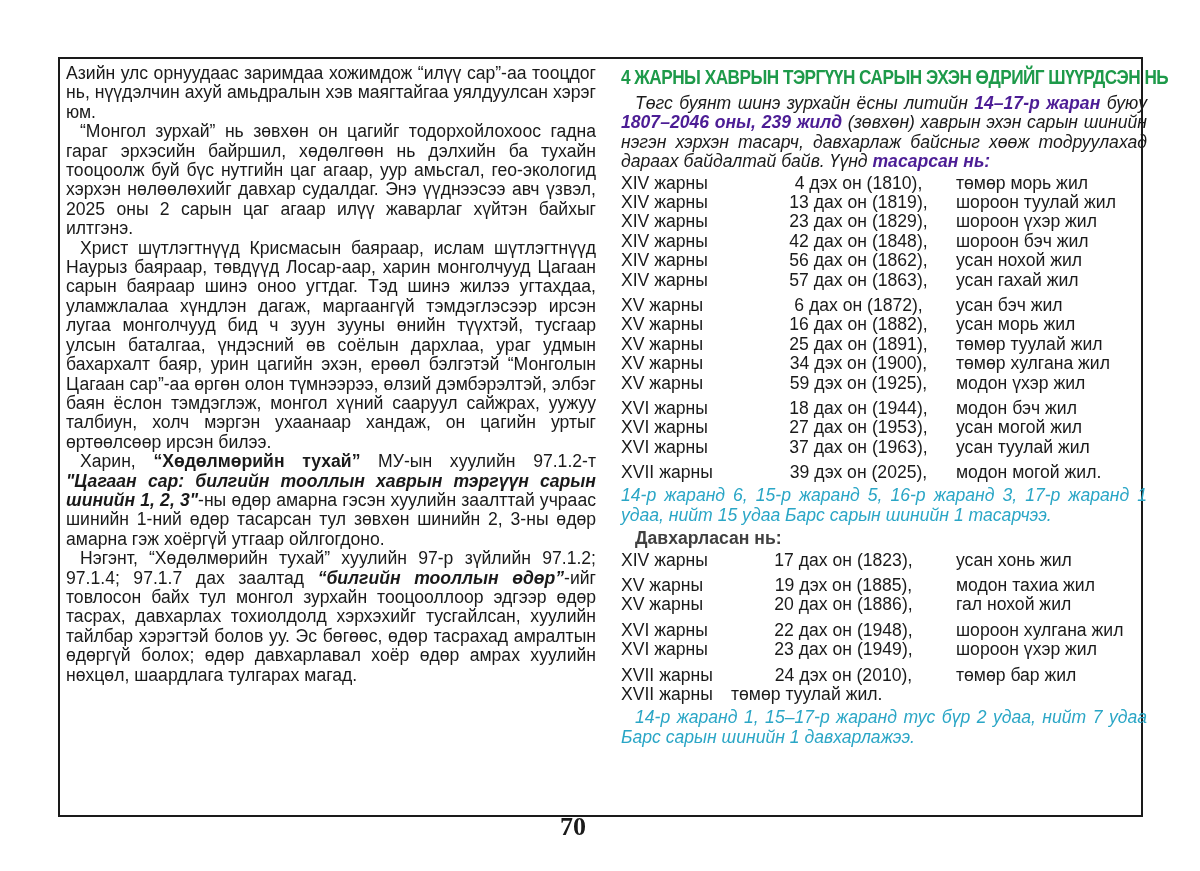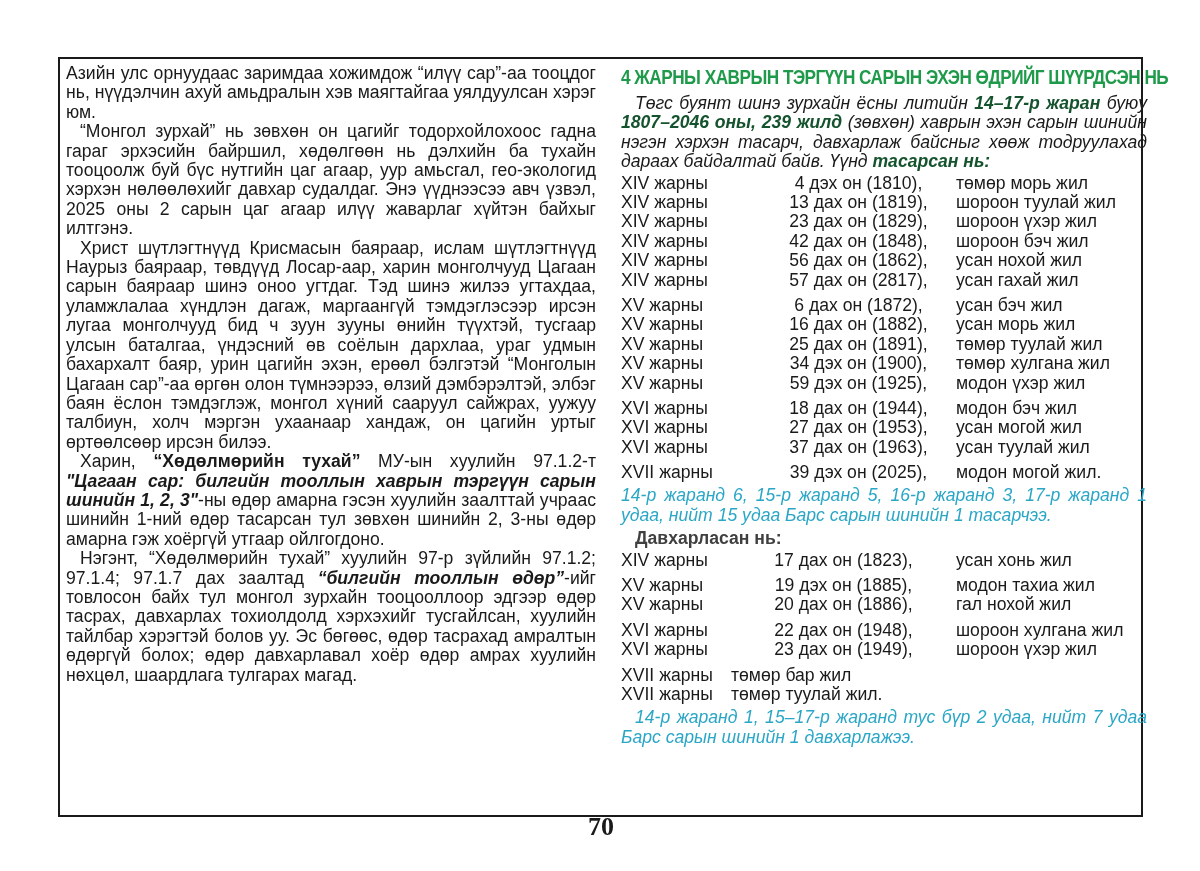--- a/index.html
+++ b/index.html
@@ -11,37 +11,37 @@
               font-size: 17.6px; line-height: 19.4px; text-align: justify; }
   .col-left p { margin: 0; }
   .col-left p.ind { text-indent: 14px; }
   .b { font-weight: bold; }
   .bi { font-weight: bold; font-style: italic; }
   .col-right { position: absolute; left: 612px; top: 64px; width: 526px; font-size: 17.6px; line-height: 19.4px; margin-left: 9px; }
   .title { font-family: "Liberation Sans", sans-serif; font-weight: bold; color: #1e9a4a;
            font-size: 20px; letter-spacing: -0.6px; line-height: 26px; white-space: nowrap;
            transform: scaleX(0.86); transform-origin: left center; margin: 0 0 4px 0; }
   .intro { font-style: italic; text-align: justify; margin: 0; text-indent: 14px; }
-  .pink { color: #14532d; font-weight: bold; }
+  .pink { color: #4c1d95; font-weight: bold; }
   .tbl { margin: 2px 0 0 0; }
   .row { display: flex; height: 19.4px; white-space: nowrap; }
   .row .c1 { width: 140px; }
   .row .c2 { width: 195px; text-align: center; }
   .row .c3 { flex: 1; }
   .gap { height: 6px; }
   .note { color: #2aa6c6; font-style: italic; margin: 4px 0 4px 0; text-align: justify; }
   .note.ind { text-indent: 14px; }
   .subhead { color: #404040; font-weight: bold; margin: 4px 0 0 14px; }
   .tbl2 .row .c1 { width: 110px; }
   .tbl2 .row .c2 { width: 225px; }
   .gap2 { height: 6px; }
   .footer-line { position: absolute; top: 815px; height: 2px; background: #1a1a1a; }
   .footer-line.l { left: 58px; width: 494px; }
   .footer-line.r { left: 650px; width: 493px; }
-  .page-num { position: absolute; left: 560px; top: 812px; width: 82px; text-align: center;
+  .page-num { position: absolute; left: 560px; top: 812px; width: 82px; 
               font-family: "Liberation Serif", serif; font-weight: bold; font-size: 26px; }
 </style>
 </head>
 <body>
 
 <div class="frame"></div>
 
 <div class="col-left">
   <p>Азийн улс орнуудаас заримдаа хожимдож “илүү сар”-аа тооцдог нь, нүүдэлчин ахуй амьдралын хэв маягтайгаа уялдуулсан хэрэг юм.</p>
   <p class="ind">“Монгол зурхай” нь зөвхөн он цагийг тодорхойлохоос гадна гараг эрхэсийн байршил, хөдөлгөөн нь дэлхийн ба тухайн тооцоолж буй бүс нутгийн цаг агаар, уур амьсгал, гео-экологид хэрхэн нөлөөлөхийг давхар судалдаг. Энэ үүднээсээ авч үзвэл, 2025 оны 2 сарын цаг агаар илүү жаварлаг хүйтэн байхыг илтгэнэ.</p>
@@ -81,21 +81,21 @@
         <span class="c2">42 дах он (1848),</span>
         <span class="c3">шороон бэч жил</span>
       </div>
       <div class="row">
         <span class="c1">XIV жарны</span>
         <span class="c2">56 дах он (1862),</span>
         <span class="c3">усан нохой жил</span>
       </div>
       <div class="row">
         <span class="c1">XIV жарны</span>
-        <span class="c2">57 дах он (2817),</span>
+        <span class="c2">57 дах он (1863),</span>
         <span class="c3">усан гахай жил</span>
       </div>
       <div class="gap"></div>
       <div class="row">
         <span class="c1">XV жарны</span>
         <span class="c2">6 дах он  (1872),</span>
         <span class="c3">усан бэч жил</span>
       </div>
       <div class="row">
         <span class="c1">XV жарны</span>
@@ -169,20 +169,21 @@
         <span class="c3">шороон хулгана жил</span>
       </div>
       <div class="row">
         <span class="c1">XVI жарны</span>
         <span class="c2">23 дах он  (1949),</span>
         <span class="c3">шороон үхэр жил</span>
       </div>
       <div class="gap2"></div>
       <div class="row">
         <span class="c1">XVII жарны</span>
+        <span class="c2">24 дэх он  (2010),</span>
         <span class="c3">төмөр бар жил</span>
       </div>
       <div class="row">
         <span class="c1">XVII жарны</span>
         <span class="c3">төмөр туулай жил.</span>
       </div>
     </div>
 
   <p class="note ind">14-р жаранд 1, 15–17-р жаранд тус бүр 2 удаа, нийт 7 удаа Барс сарын шинийн 1 давхарлажээ.</p>
 </div>

